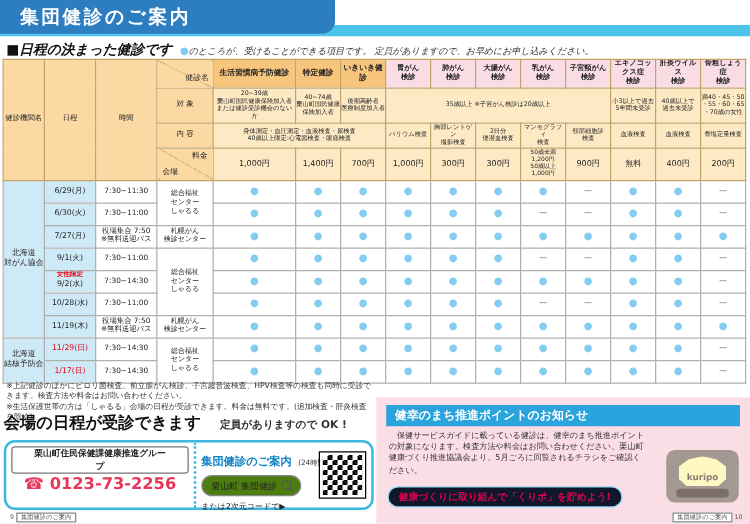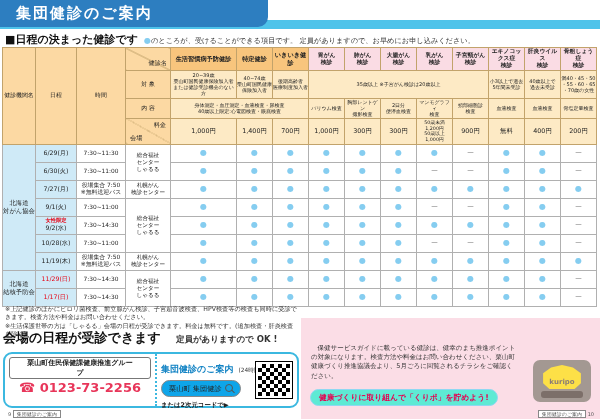--- a/index.html
+++ b/index.html
@@ -4,21 +4,21 @@
 <style>
   html,body{margin:0;padding:0;background:#e8e8e8;}
   .page{position:relative;width:600px;height:419px;background:#fff;overflow:hidden;
         font-family:"DejaVu Sans","Liberation Sans",sans-serif;color:#222;}
   
   .strip{position:absolute;top:20px;left:0;width:600px;height:9px;background:var(--strip-cyan,#4ec3ea);}
   .titlebox{position:absolute;top:0;left:0;width:268px;height:27px;background:var(--banner-blue,#2d7ec0);
         color:#fff;font-size:15px;font-weight:bold;line-height:27px;padding-left:16px;
         box-sizing:border-box;border-radius:0 0 10px 0;letter-spacing:2px;}
   
-  .sec{position:absolute;top:32px;left:5px;width:592px;font-size:11px;font-weight:bold;color:#111;}
+  .sec{position:absolute;top:32px;left:5px;width:592px;font-size:11px;font-weight:bold;color:#111;font-style:italic;}
   .sec .note{font-size:7.2px;font-weight:normal;color:#333;margin-left:6px;}
   .sec .bdot{color:var(--dot,#85cdf0);font-size:8px;}
   
   table{position:absolute;top:47px;left:2px;border-collapse:collapse;table-layout:fixed;width:594px;}
   th,td{border:1px solid #c2a36b;padding:0;text-align:center;vertical-align:middle;
         white-space:pre-line;overflow:hidden;font-weight:normal;line-height:1.25;}
   tbody td{border:1px solid #b0b0b0;}
   #row-names{height:22px} #row-target{height:28px} #row-content{height:20px} #row-fee{height:26px}
   tbody tr{height:18px}
   .hL{background:var(--header-left,#fcd9a3);font-size:5.9px;}
@@ -48,38 +48,38 @@
   .apply-head{font-size:13px;font-weight:bold;color:#111;display:inline-block;}
   .sp-ok{font-size:8.5px;font-weight:bold;color:#333;margin-left:10px;}
   .apply-box{margin-top:5px;border:2px solid #3bb8e0;border-radius:9px;height:56px;display:flex;background:#fff;box-sizing:border-box;}
   .contact{width:152px;border-right:2px dotted #3bb8e0;padding:3px 4px;box-sizing:border-box;text-align:center;}
   .grp{font-size:7px;font-weight:bold;border:1px solid #777;border-radius:3px;padding:0 14px;display:inline-block;}
   .hrs{font-size:7.2px;margin-top:2px;}
   .tel{font-size:13px;font-weight:bold;color:var(--phone-red,#e8365a);margin-top:1px;}
   .net{flex:1;padding:3px 4px;position:relative;}
   .net-btn{font-size:9px;font-weight:bold;color:#1283c4;display:inline-block;}
   .net-24{font-size:5.8px;color:#333;}
-  .search-pill{border:1px solid #888;border-radius:9px;font-size:7.2px;padding:2px 7px;display:inline-block;margin-top:3px;background:#0ea5e9;}
+  .search-pill{border:1px solid #888;border-radius:9px;font-size:7.2px;padding:2px 7px;display:inline-block;margin-top:3px;background:#4d7c0f;}
   .mag{display:inline-block;width:6px;height:6px;border:1px solid #555;border-radius:50%;position:relative;top:1px;margin-left:3px;}
   .mag::after{content:"";position:absolute;width:4px;height:1.3px;background:#555;transform:rotate(45deg);right:-3px;bottom:-1px;}
-  .qr-note{font-size:6.4px;margin-top:4px;font-weight:bold;}
+  .qr-note{font-size:6.4px;margin-top:4px;}
   .qr{position:absolute;right:5px;top:8px;width:32px;height:32px;border:2px solid #fff;outline:1px solid #000;
       background-image:linear-gradient(45deg,#000 25%,transparent 25%,transparent 75%,#000 75%),
                        linear-gradient(45deg,#000 25%,#fff 25%,#fff 75%,#000 75%);
       background-size:8px 8px;background-position:0 0,4px 4px;}
   
   .promo{position:absolute;left:301px;top:318px;width:299px;height:101px;background:var(--promo-pink,#fbdde6);}
   .promo-head{margin:6px 8px 0;background:var(--promo-blue,#2ba3dc);color:#fff;font-size:9.5px;font-weight:bold;padding:2px 7px;}
   .promo-body{position:absolute;left:10px;top:26px;width:205px;font-size:6.5px;line-height:1.42;color:#333;}
   .kuripo{position:absolute;right:9px;top:42px;width:58px;height:42px;background:#a39892;border-radius:7px;}
-  .nut{position:absolute;left:8px;top:5px;width:42px;height:24px;background:#fde047;
+  .nut{position:absolute;left:8px;top:5px;width:42px;height:24px;background:#fef9c3;
        clip-path:polygon(50% 0,76% 10%,95% 34%,95% 76%,80% 100%,20% 100%,5% 76%,5% 34%,24% 10%);
        color:#8b7d76;font-size:7px;font-weight:bold;text-align:center;line-height:34px;}
   .band{position:absolute;left:8px;bottom:4px;width:42px;height:7px;background:#7c6f69;border-radius:3px;}
-  .promo-callout{position:absolute;left:9px;bottom:13px;background:#5eead4;border:1.5px solid #8fd8f2;border-radius:10px;
+  .promo-callout{position:absolute;left:9px;bottom:13px;background:#0f172a;border:1.5px solid #8fd8f2;border-radius:10px;
        font-size:7.8px;font-weight:bold;color:#e60050;padding:2px 8px;}
   
   .pgL{position:absolute;left:8px;bottom:2px;font-size:5px;color:#555;}
   .pgR{position:absolute;right:6px;bottom:2px;font-size:5px;color:#555;}
   .pg-box{border:1px solid #888;padding:0 3px;background:#fff;}
 </style>
 </head>
 <body>
 
 <div class="page">
@@ -368,20 +368,21 @@
         <span class="net-24">(24時間受付)</span>
         <br>
         <span class="search-pill"><span>栗山町  集団健診</span><span class="mag"></span></span>
         <div class="qr-note">または2次元コードで▶</div>
         <div class="qr"></div>
       </div>
     </div>
   </div>
 
   <div class="promo">
+    <div class="promo-head">健幸のまち推進ポイントのお知らせ</div>
     <div class="promo-body">　保健サービスガイドに載っている健診は、健幸のまち推進ポイントの対象になります。検査方法や料金はお問い合わせください、栗山町健康づくり推進協議会より、5月ごろに回覧されるチラシをご確認ください。</div>
     <div class="kuripo">
       <div class="nut">kuripo</div>
       <div class="band"></div>
     </div>
     <div class="promo-callout">健康づくりに取り組んで「くりポ」を貯めよう!</div>
   </div>
 
   <div class="pgL"><span>9</span> <span class="pg-box">集団健診のご案内</span></div>
   <div class="pgR"><span class="pg-box">集団健診のご案内</span> <span>10</span></div>

